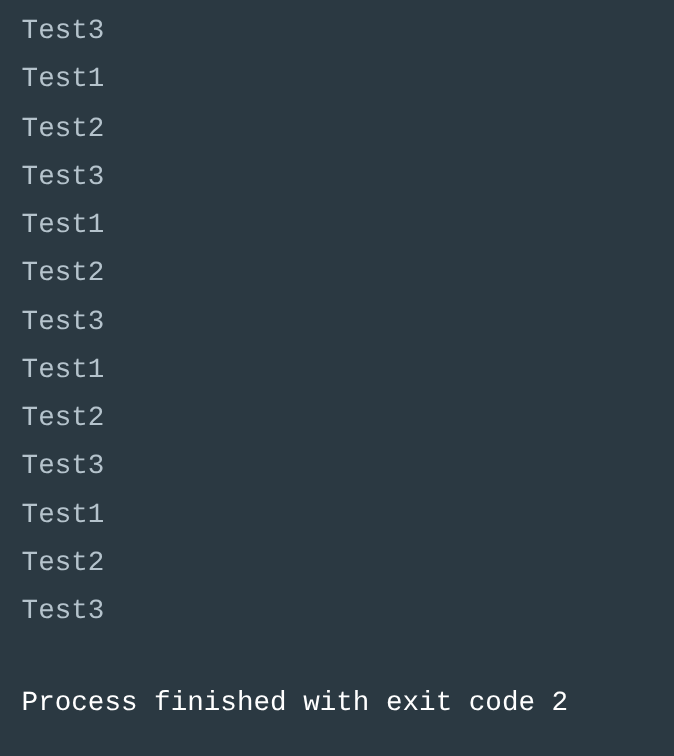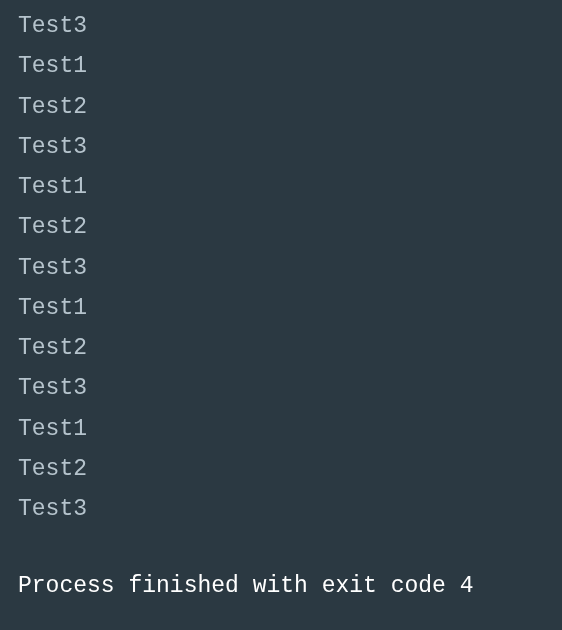--- a/index.html
+++ b/index.html
@@ -45,14 +45,14 @@
   <div class="output-line">Test1</div>
   <div class="output-line">Test2</div>
   <div class="output-line">Test3</div>
   <div class="output-line">Test1</div>
   <div class="output-line">Test2</div>
   <div class="output-line">Test3</div>
   <div class="output-line">Test1</div>
   <div class="output-line">Test2</div>
   <div class="output-line">Test3</div>
   <div class="blank-line"></div>
-  <div class="status-line">Process finished with exit code 4</div>
+  <div class="status-line">Process finished with exit code 2</div>
 </div>
 
 </body></html>

